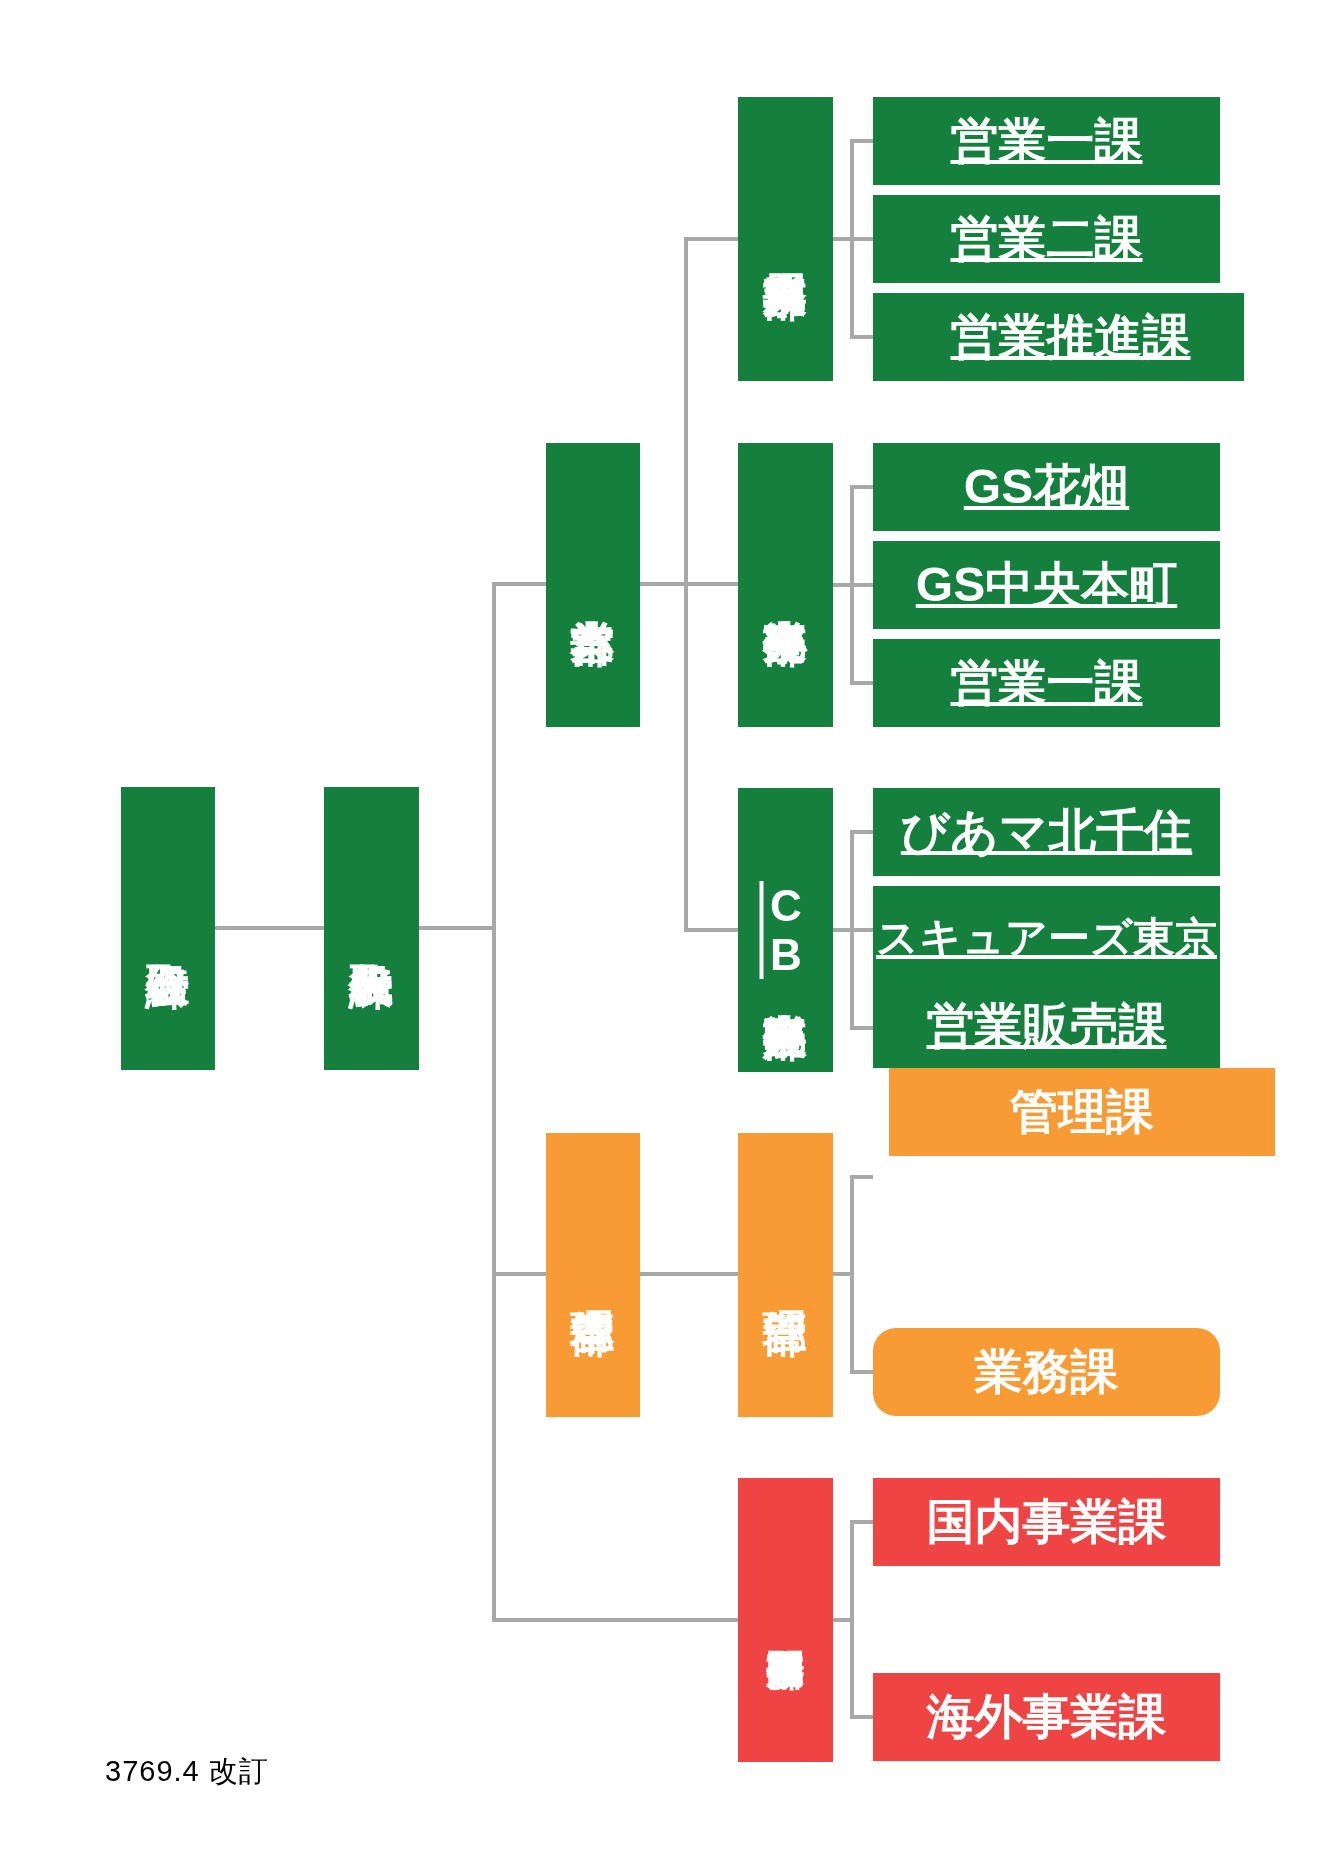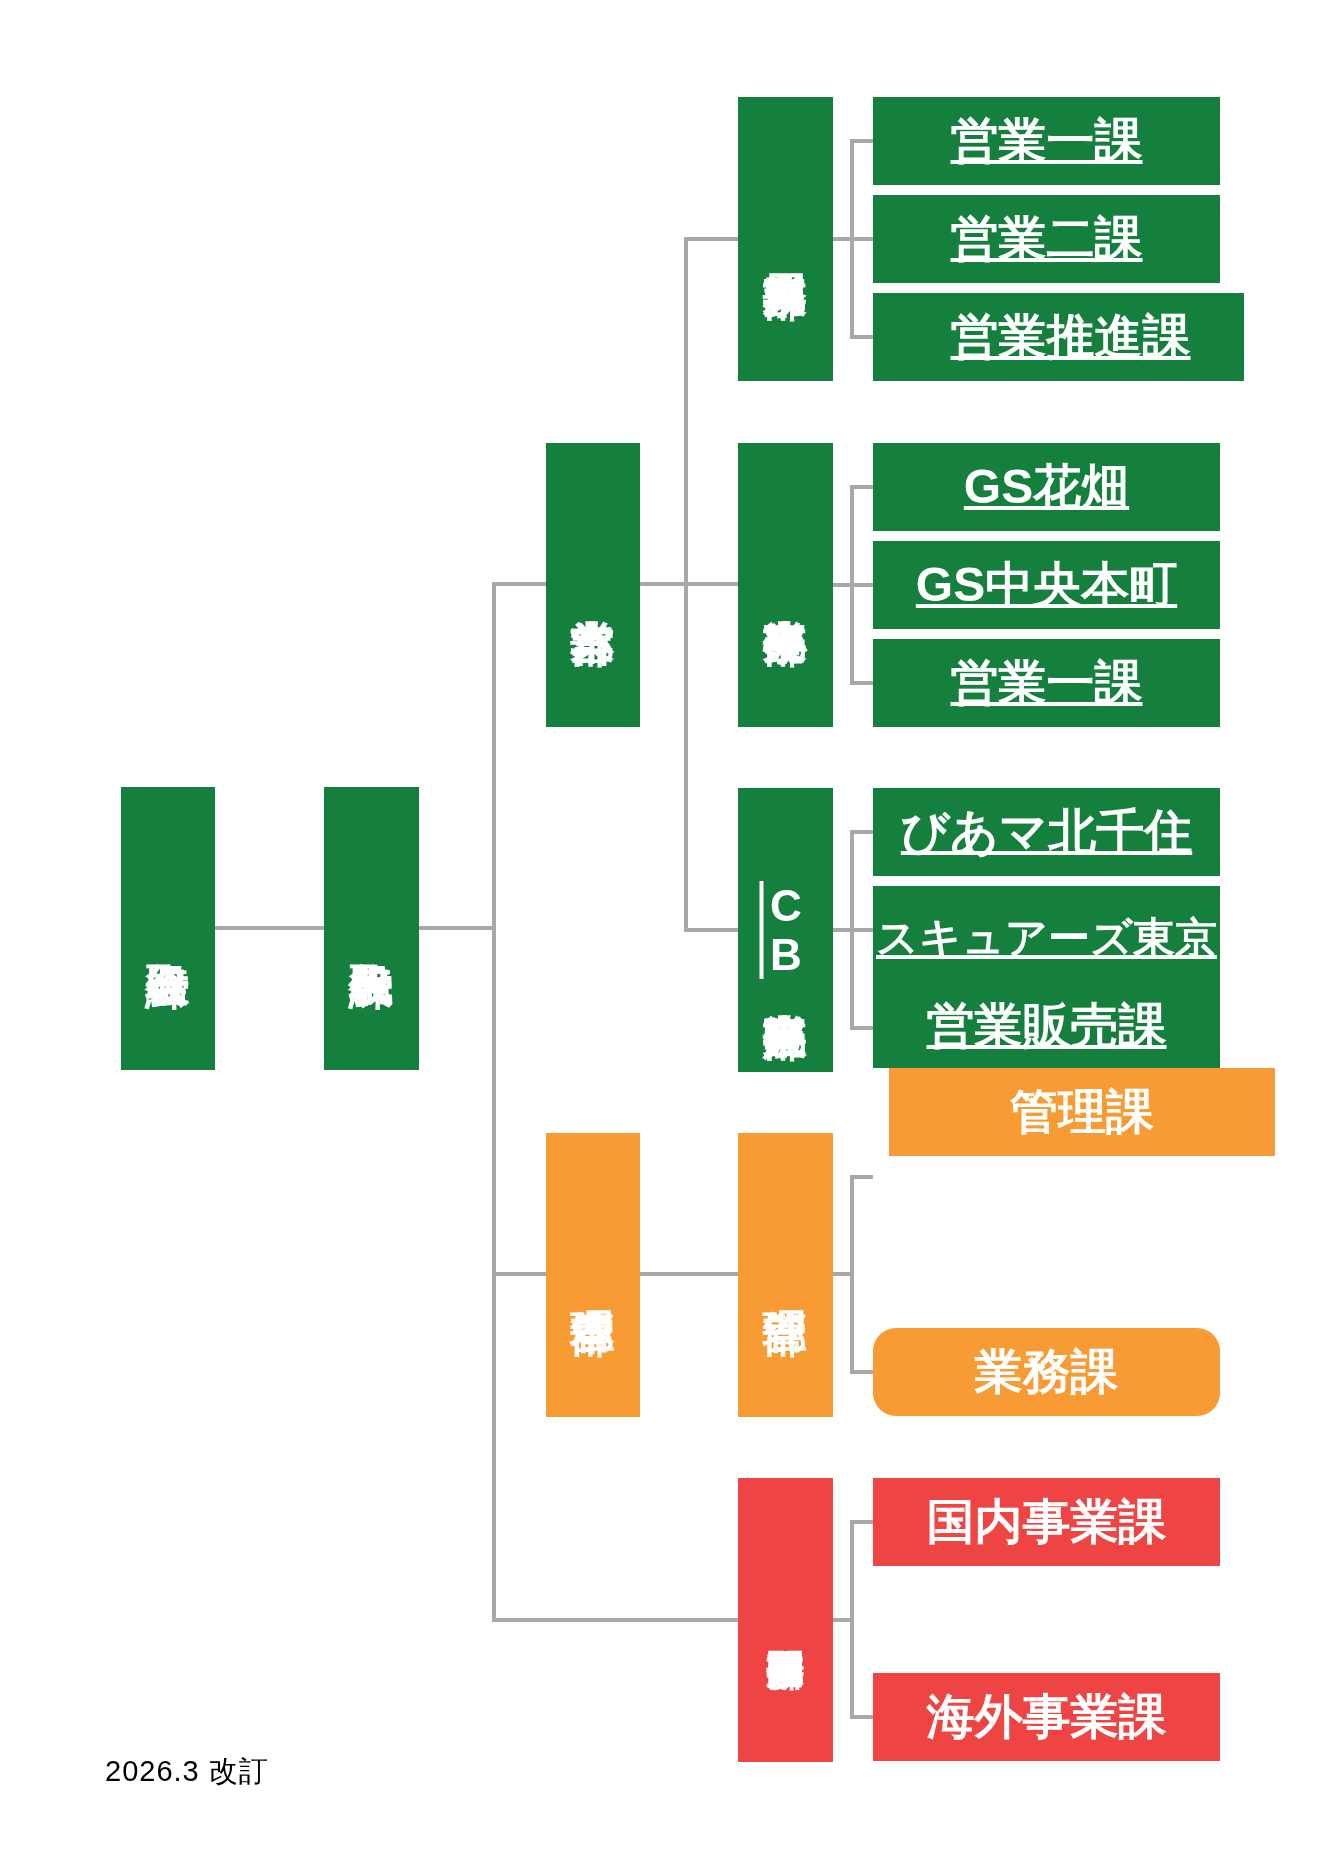--- a/index.html
+++ b/index.html
@@ -136,15 +136,15 @@
     <span>業務課</span>
   </div>
 
   <div class="box green h" style="left:873px;top:1478px;width:347px;height:88px;">
     <span>国内事業課</span>
   </div>
   <div class="box green h" style="left:873px;top:1673px;width:347px;height:88px;">
     <span>海外事業課</span>
   </div>
 
-  <div class="note">2026.3 改訂</div>
+  <div class="note">3769.4 改訂</div>
 
 </div>
 
 </body></html>

